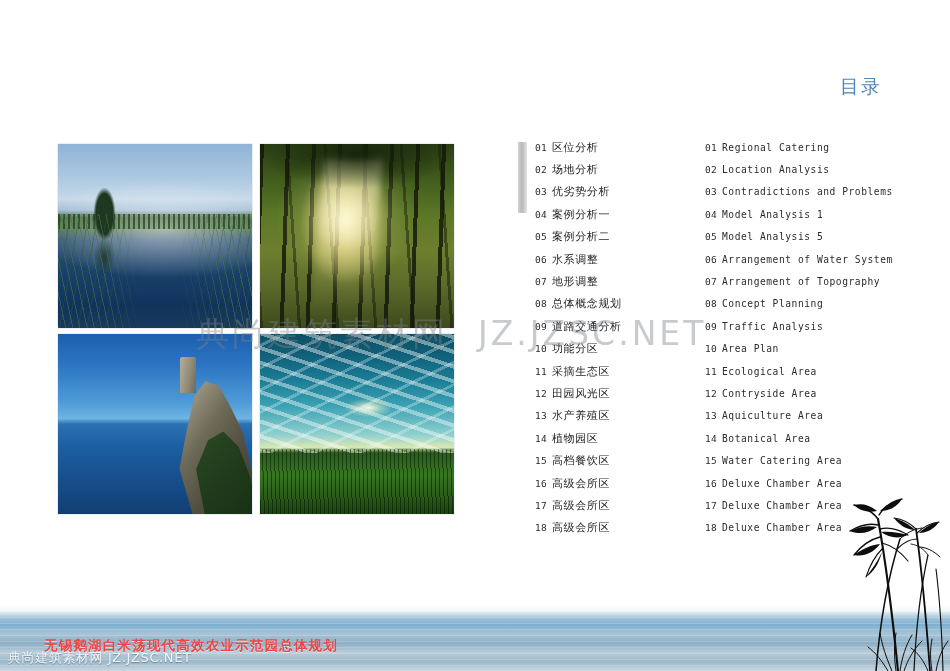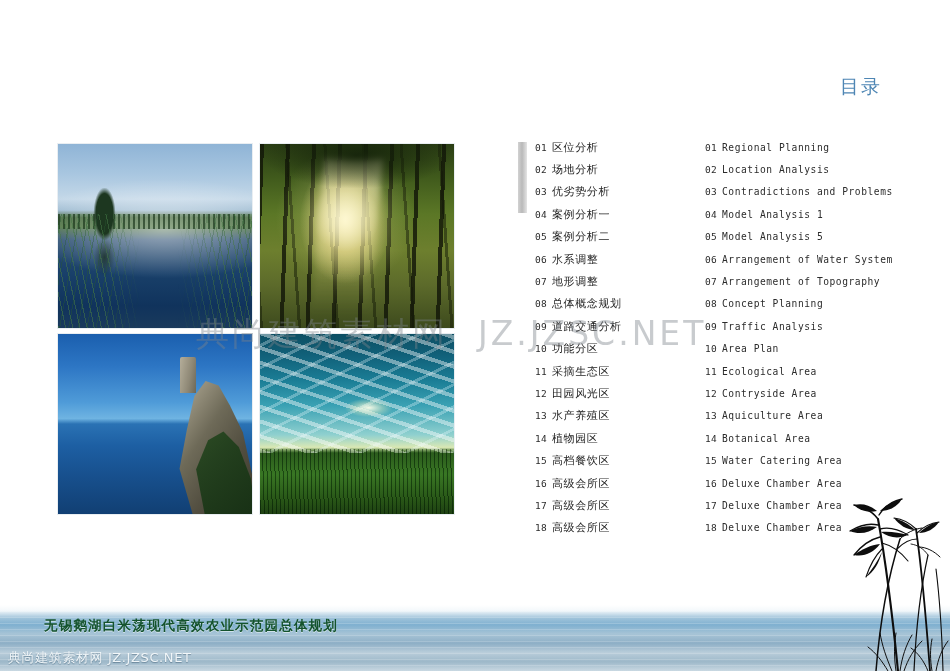--- a/index.html
+++ b/index.html
@@ -265,25 +265,25 @@
   #bottom-band::before {
     content:"";
     position:absolute; left:0; right:0; top:0; height:100%;
     background: repeating-linear-gradient(to bottom,
       rgba(255,255,255,.18) 0px, rgba(255,255,255,.18) 1px,
       rgba(255,255,255,0) 1px, rgba(255,255,255,0) 6px);
   }
   #footer-title {
     position: absolute;
     left: 44px;
-    bottom: 36px;
+    bottom: 16px;
     font-size: 13.5px;
     font-weight: 700;
     letter-spacing: 1.2px;
-    color: #14532d;
+    color: #ef4444;
     text-shadow: 0 1px 0 rgba(255,255,255,.55);
     font-family: "DejaVu Sans", "Liberation Sans", sans-serif;
     text-align: right;
   }
 
   
   #reeds {
     position: absolute;
     right: 0;
     bottom: 0;
@@ -410,21 +410,21 @@
         <span class="toc-cn-label">高级会所区</span>
       </div>
       <div class="toc-row">
         <span class="toc-num">18</span>
         <span class="toc-cn-label">高级会所区</span>
       </div>
     </div>
   <div class="toc-col" id="toc-en">
       <div class="toc-row">
         <span class="toc-num">01</span>
-        <span class="toc-en-label">Regional Planning</span>
+        <span class="toc-en-label">Regional Catering</span>
       </div>
       <div class="toc-row">
         <span class="toc-num">02</span>
         <span class="toc-en-label">Location Analysis</span>
       </div>
       <div class="toc-row">
         <span class="toc-num">03</span>
         <span class="toc-en-label">Contradictions and Problems</span>
       </div>
       <div class="toc-row">

